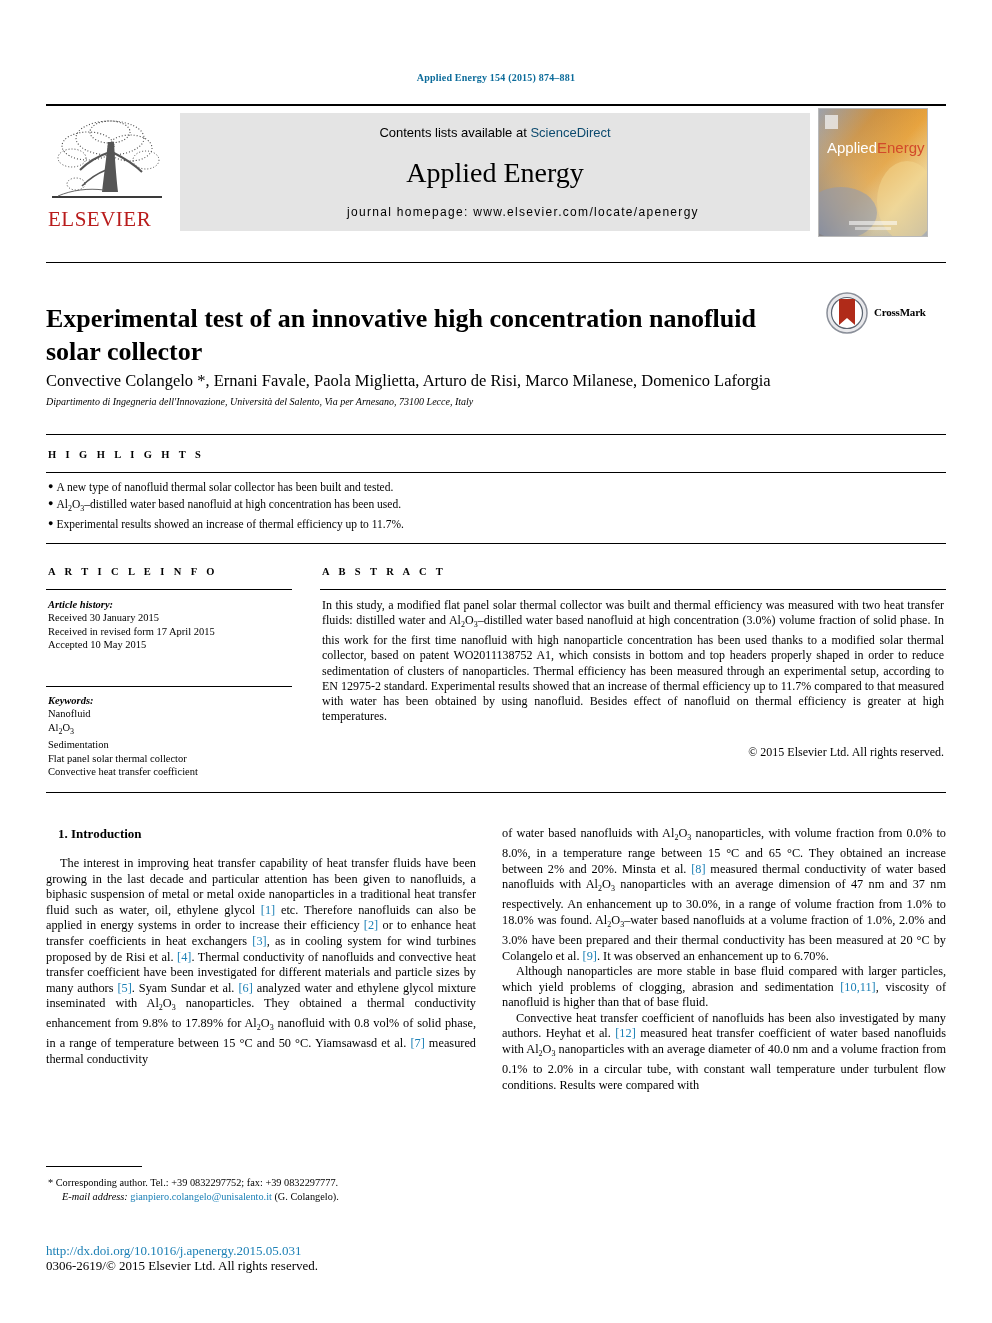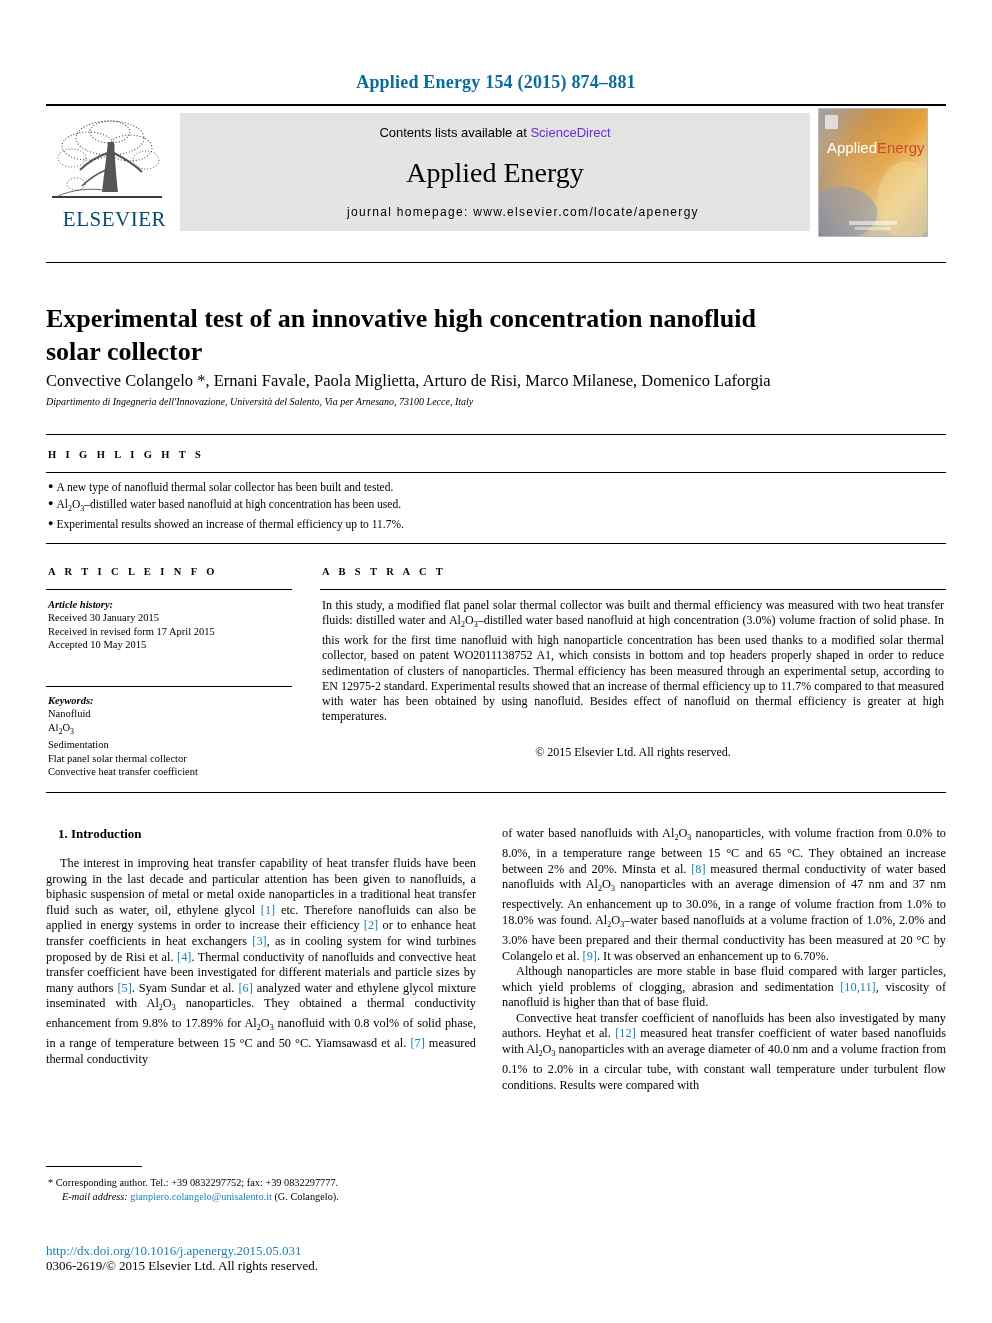--- a/index.html
+++ b/index.html
@@ -21,21 +21,21 @@
     width: 992px;
     height: 1323px;
   }
 
   
   .running-head {
     position: absolute;
     left: 0; top: 72px;
     width: 992px;
     text-align: center;
-    font-size: 18px;
+    font-size: 10px;
     color: #0b6b9a;
     letter-spacing: .2px;
     font-weight: bold;
   }
 
   
   .masthead {
     position: absolute;
     left: 46px; top: 104px;
     width: 900px;
@@ -46,42 +46,42 @@
     position: absolute;
     left: 2px; top: 6px;
     width: 118px;
     height: 120px;
   }
   .tree-svg { display:block; }
   .elsevier-word {
     position: absolute;
     left: 0; bottom: 0px;
     width: 118px;
-    text-align: right;
-    color: #0c4a6e;
+    text-align: left;
+    color: #b91c1c;
     font-family: "Liberation Serif", serif;
     font-size: 21px;
     letter-spacing: 0.5px;
   }
   .banner {
     position: absolute;
     left: 134px; top: 7px;
     width: 630px;
     height: 118px;
     background: #e4e4e4;
   }
   .banner-line1 {
     position: absolute;
     left: 0; top: 12px;
     width: 630px;
     text-align: center;
     font-size: 13px;
     font-family: "Liberation Sans", sans-serif;
   }
-  .sd-link { color: #6d28d9; }
+  .sd-link { color: #0c4a6e; }
   .banner-title {
     position: absolute;
     left: 0; top: 44px;
     width: 630px;
     text-align: center;
     font-size: 28px;
     font-family: "Liberation Serif", serif;
   }
   .banner-home {
     position: absolute;
@@ -247,21 +247,21 @@
     width: 622px;
     font-size: 12px;
     line-height: 15.3px;
     text-align: justify;
   }
   .copyright {
     position: absolute;
     left: 322px; top: 745px;
     width: 622px;
     font-size: 12px;
-    text-align: center;
+    text-align: right;
   }
   .sect-rule {
     position: absolute;
     left: 46px; top: 792px;
     width: 900px;
     border-top: 1px solid #000;
   }
 
   
   .col-left {
@@ -379,20 +379,29 @@
         <rect x="30" y="112" width="48" height="4" fill="#ffffff" opacity="0.55"></rect>
         <rect x="36" y="118" width="36" height="3" fill="#ffffff" opacity="0.45"></rect>
       </svg>
     </div>
   </div>
 
   <div class="title-rule"></div>
 
   <h1 class="article-title">Experimental test of an innovative high concentration nanofluid solar collector</h1>
 
+  <div class="crossmark">
+    <svg class="cm-badge" viewBox="0 0 42 42">
+      <circle cx="21" cy="21" r="20" fill="#e9e9ec" stroke="#8a8f99" stroke-width="1.5"></circle>
+      <circle cx="21" cy="21" r="15.5" fill="#ffffff" stroke="#5b6470" stroke-width="1.2"></circle>
+      <path d="M13 7 L29 7 L29 33 L21 26 L13 33 Z" fill="#b02b19"></path>
+      <path d="M21 29 L26 34 L16 34 Z" fill="#ffffff"></path>
+    </svg>
+    <span class="cm-text">CrossMark</span>
+  </div>
 
   <div class="authors">
     <span>Convective Colangelo *, Ernani Favale, Paola Miglietta, Arturo de Risi, Marco Milanese, Domenico Laforgia</span>
   </div>
   <div class="affiliation">Dipartimento di Ingegneria dell'Innovazione, Università del Salento, Via per Arnesano, 73100 Lecce, Italy</div>
 
   <div class="hl-rule-top"></div>
   <div class="hl-head">H I G H L I G H T S</div>
   <div class="hl-rule-mid"></div>
   <div class="hl-list">

